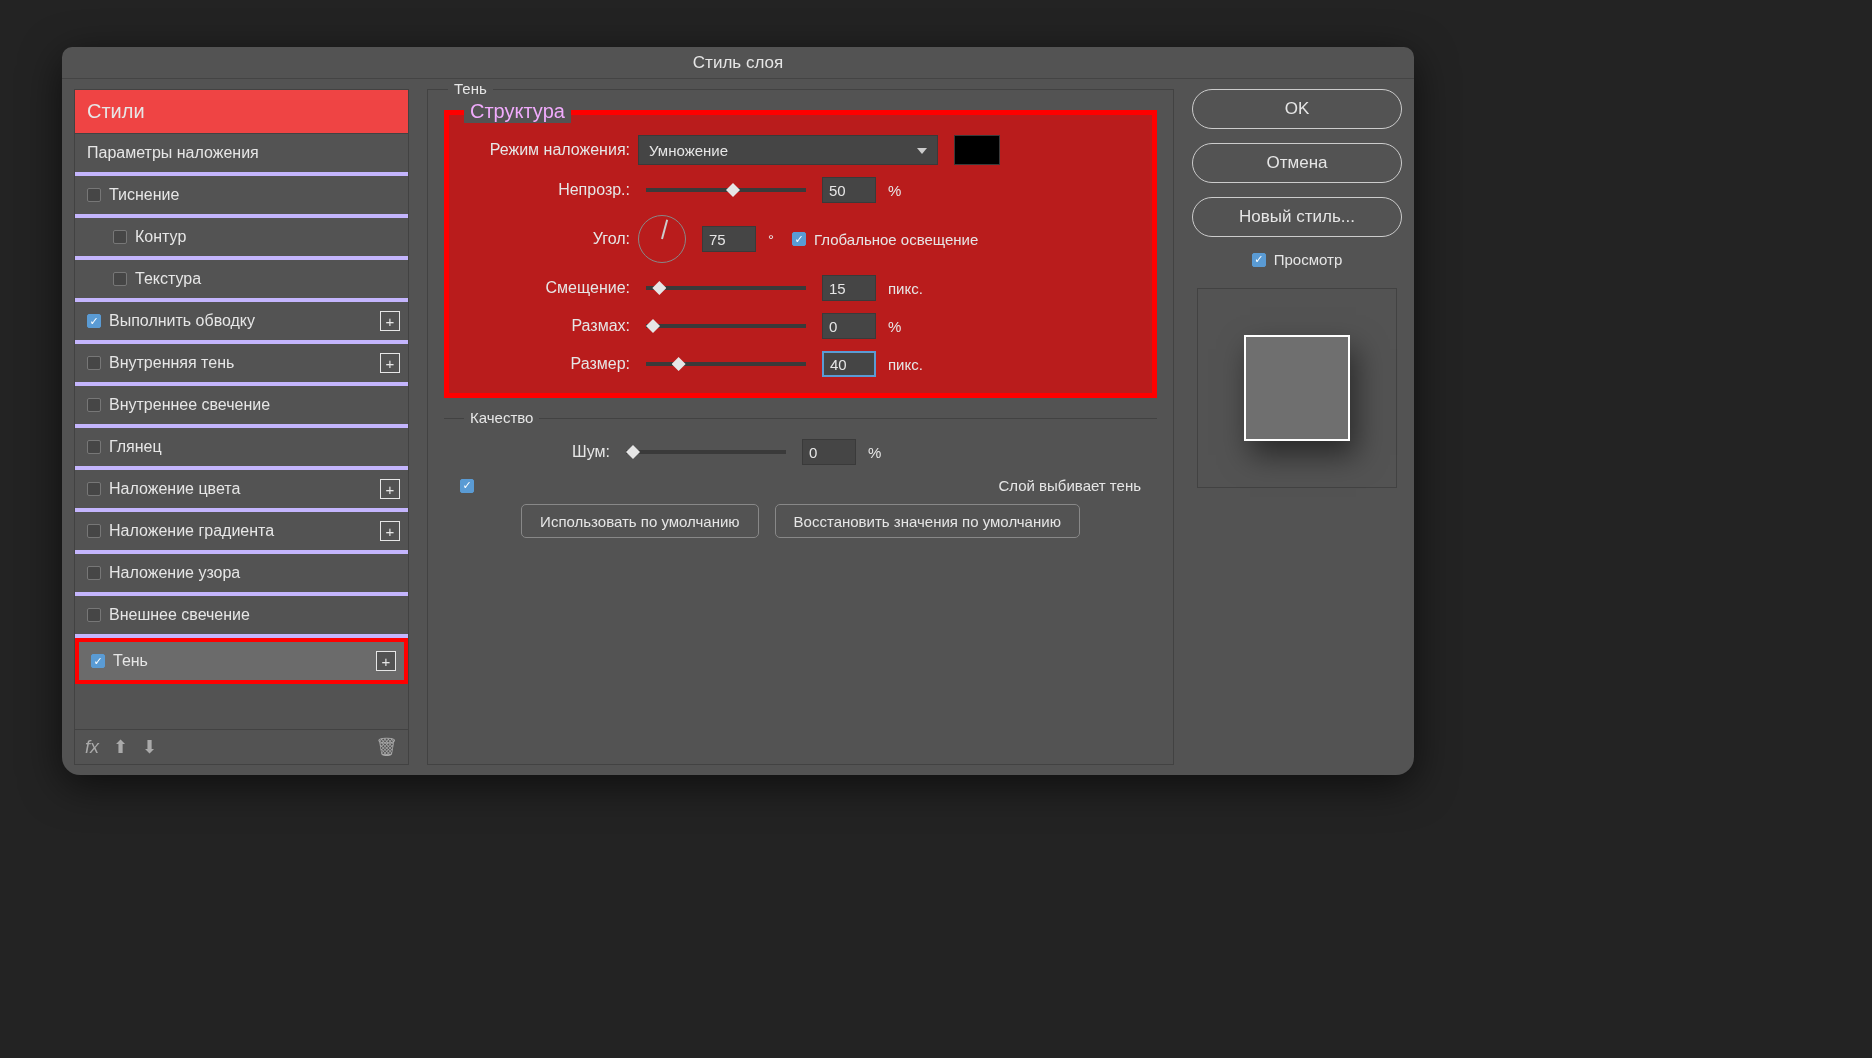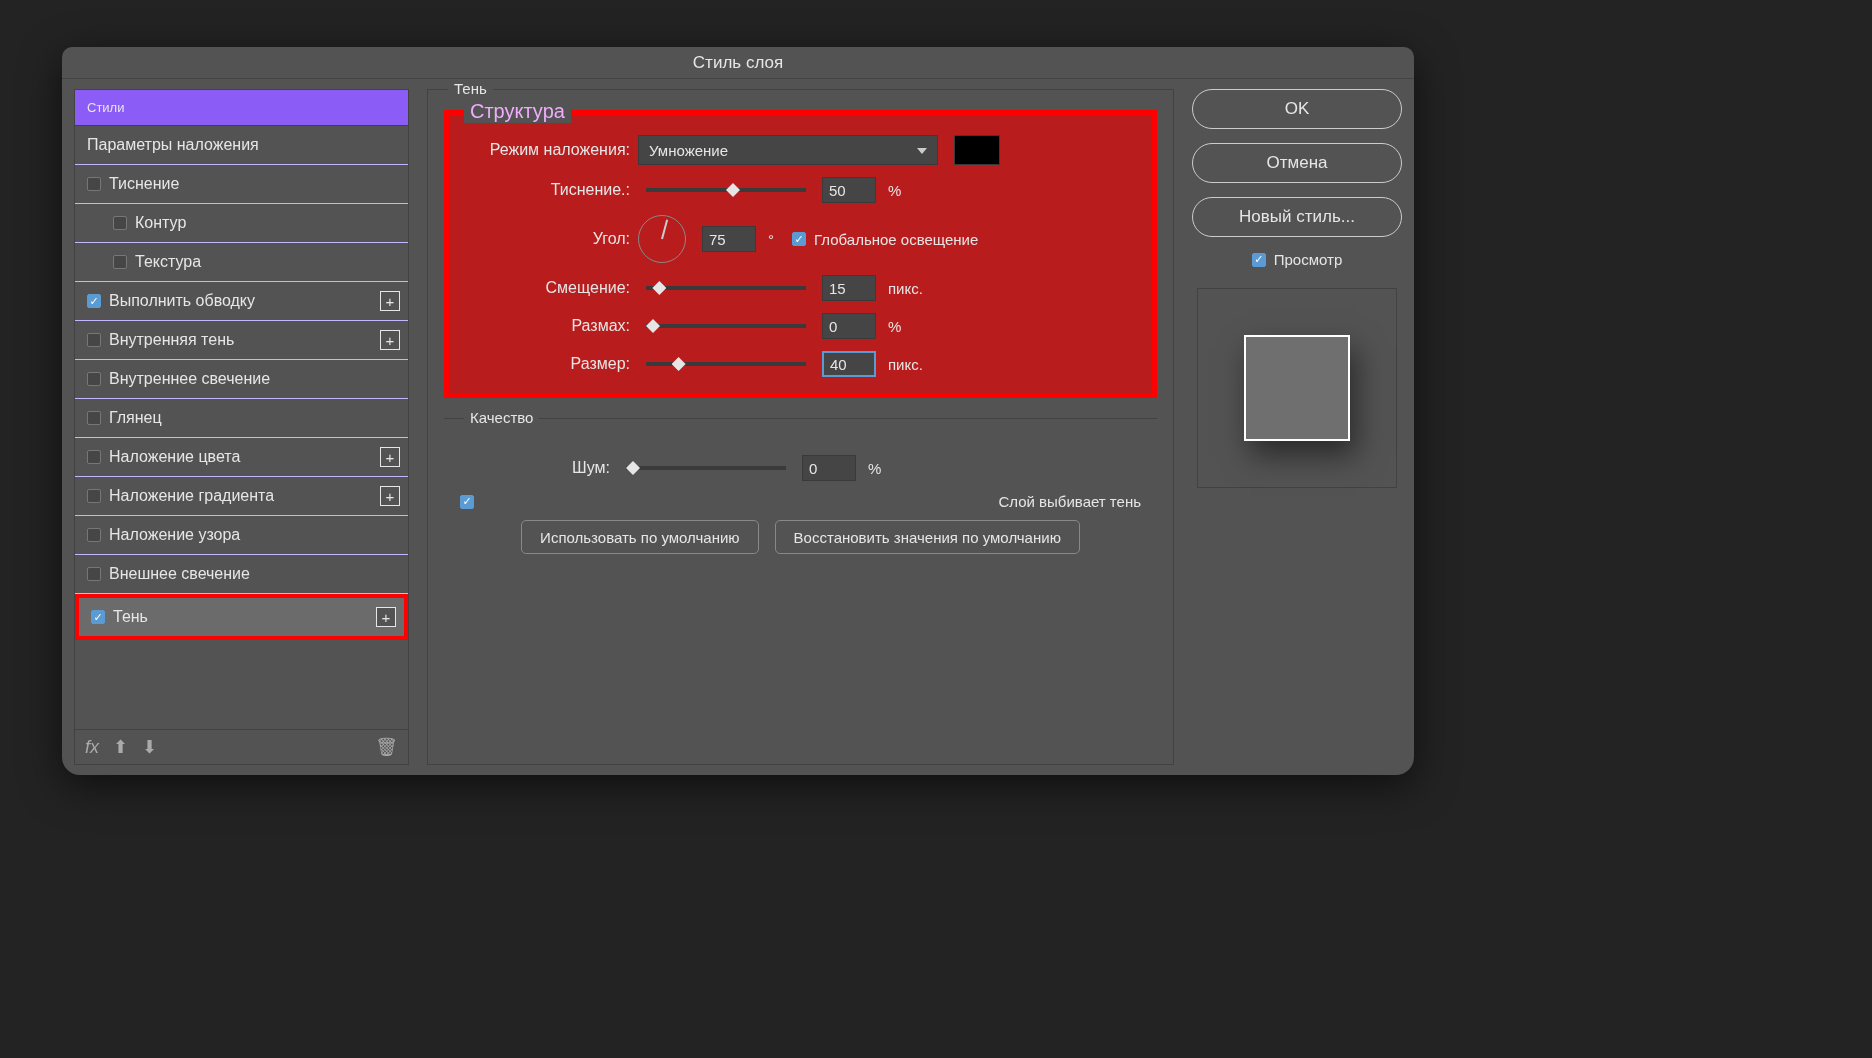--- a/index.html
+++ b/index.html
@@ -1,22 +1,22 @@
 <!DOCTYPE html>
 <html><head>
 <meta charset="utf-8">
 <style>
   * { box-sizing: border-box; margin: 0; padding: 0; font-family: -apple-system, BlinkMacSystemFont, "Segoe UI", Helvetica, Arial, sans-serif; }
   body { background: #232323; width: 1872px; height: 1058px; position: relative; }
   .dialog { position: absolute; left: 62px; top: 47px; width: 1352px; height: 728px; background: #535353; border-radius: 18px; box-shadow: 0 10px 40px rgba(0,0,0,0.6); display: flex; flex-direction: column; }
   .titlebar { height: 32px; display: flex; align-items: center; justify-content: center; color: #e6e6e6; font-size: 17px; background: #535353; border-bottom: 1px solid #444; border-radius: 10px 10px 0 0; }
   .content { flex: 1; display: flex; padding: 10px 12px 10px 12px; gap: 18px; }
   .left { width: 335px; background: #535353; border: 1px solid #424242; display: flex; flex-direction: column; }
-  .left-header { padding: 10px 12px; color: #e6e6e6; font-size: 13px; border-bottom: 1px solid #424242; background: #8b5cf6; }
-  .left-item { padding: 10px 12px; color: #e6e6e6; font-size: 16px; border-bottom: 1px solid #c4b5fd; display: flex; align-items: center; gap: 8px; position: relative; cursor: pointer; }
+  .left-header { padding: 10px 12px; color: #e6e6e6; font-size: 20px; border-bottom: 1px solid #424242; background: #ef4444; }
+  .left-item { padding: 10px 12px; color: #e6e6e6; font-size: 16px; border-bottom: 4px solid #c4b5fd; display: flex; align-items: center; gap: 8px; position: relative; cursor: pointer; }
   .left-item.indent { padding-left: 38px; }
   .cb { width: 14px; height: 14px; border: 1px solid #777; background: #464646; border-radius: 2px; display: inline-flex; align-items: center; justify-content: center; flex-shrink: 0; }
   .cb.checked { background: #5a9bd4; border-color: #5a9bd4; }
   .cb.checked::after { content: "✓"; color: #fff; font-size: 11px; line-height: 1; }
   .plus { position: absolute; right: 8px; top: 50%; transform: translateY(-50%); width: 20px; height: 20px; border: 1px solid #e6e6e6; display: flex; align-items: center; justify-content: center; color: #e6e6e6; font-size: 15px; background: #535353; }
   .left-item.selected { background: #6b6b6b; }
   .highlight-red { border: 4px solid #ff0000; }
   .left-footer { margin-top: auto; padding: 6px 10px; display: flex; align-items: center; gap: 14px; color: #aaa; font-size: 18px; border-top: 1px solid #424242; }
   .left-footer .trash { margin-left: auto; }
   .center { flex: 1; display: flex; flex-direction: column; gap: 14px; }
@@ -128,21 +128,21 @@
         <span class="legend">Тень</span>
         <span class="sub-legend">Структура</span>
 
         <div class="struct-box">
           <div class="row">
             <div class="label">Режим наложения:</div>
             <div class="select">Умножение</div>
             <div class="color-swatch"></div>
           </div>
           <div class="row">
-            <div class="label">Тиснение.:</div>
+            <div class="label">Непрозр.:</div>
             <div class="slider">
                 <div class="thumb" style="left:50%"></div>
               </div>
             <input class="numbox" value="50" style="">
             <span class="unit">%</span>
           </div>
           <div class="row">
             <div class="label">Угол:</div>
             <div class="angle"></div>
             <input class="numbox" value="75" style="">
@@ -171,21 +171,21 @@
           <div class="row" style="margin-bottom:0;">
             <div class="label">Размер:</div>
             <div class="slider">
                 <div class="thumb" style="left:16%"></div>
               </div>
             <input class="numbox focus" value="40" style="">
             <span class="unit">пикс.</span>
           </div>
         </div>
 
-        <div class="fieldset" style="margin-top:20px; border-left:none;border-right:none;border-bottom:none; padding-top:36px;">
+        <div class="fieldset" style="margin-top:20px; border-left:none;border-right:none;border-bottom:none; padding-top:20px;">
           <span class="legend">Качество</span>
           <div class="row">
             <div class="label" style="width:150px">Шум:</div>
             <div class="slider">
                 <div class="thumb" style="left:0%"></div>
               </div>
             <input class="numbox" value="0" style="">
             <span class="unit">%</span>
           </div>
           <div class="check-row" style="justify-content:space-between; margin-bottom:10px;">

